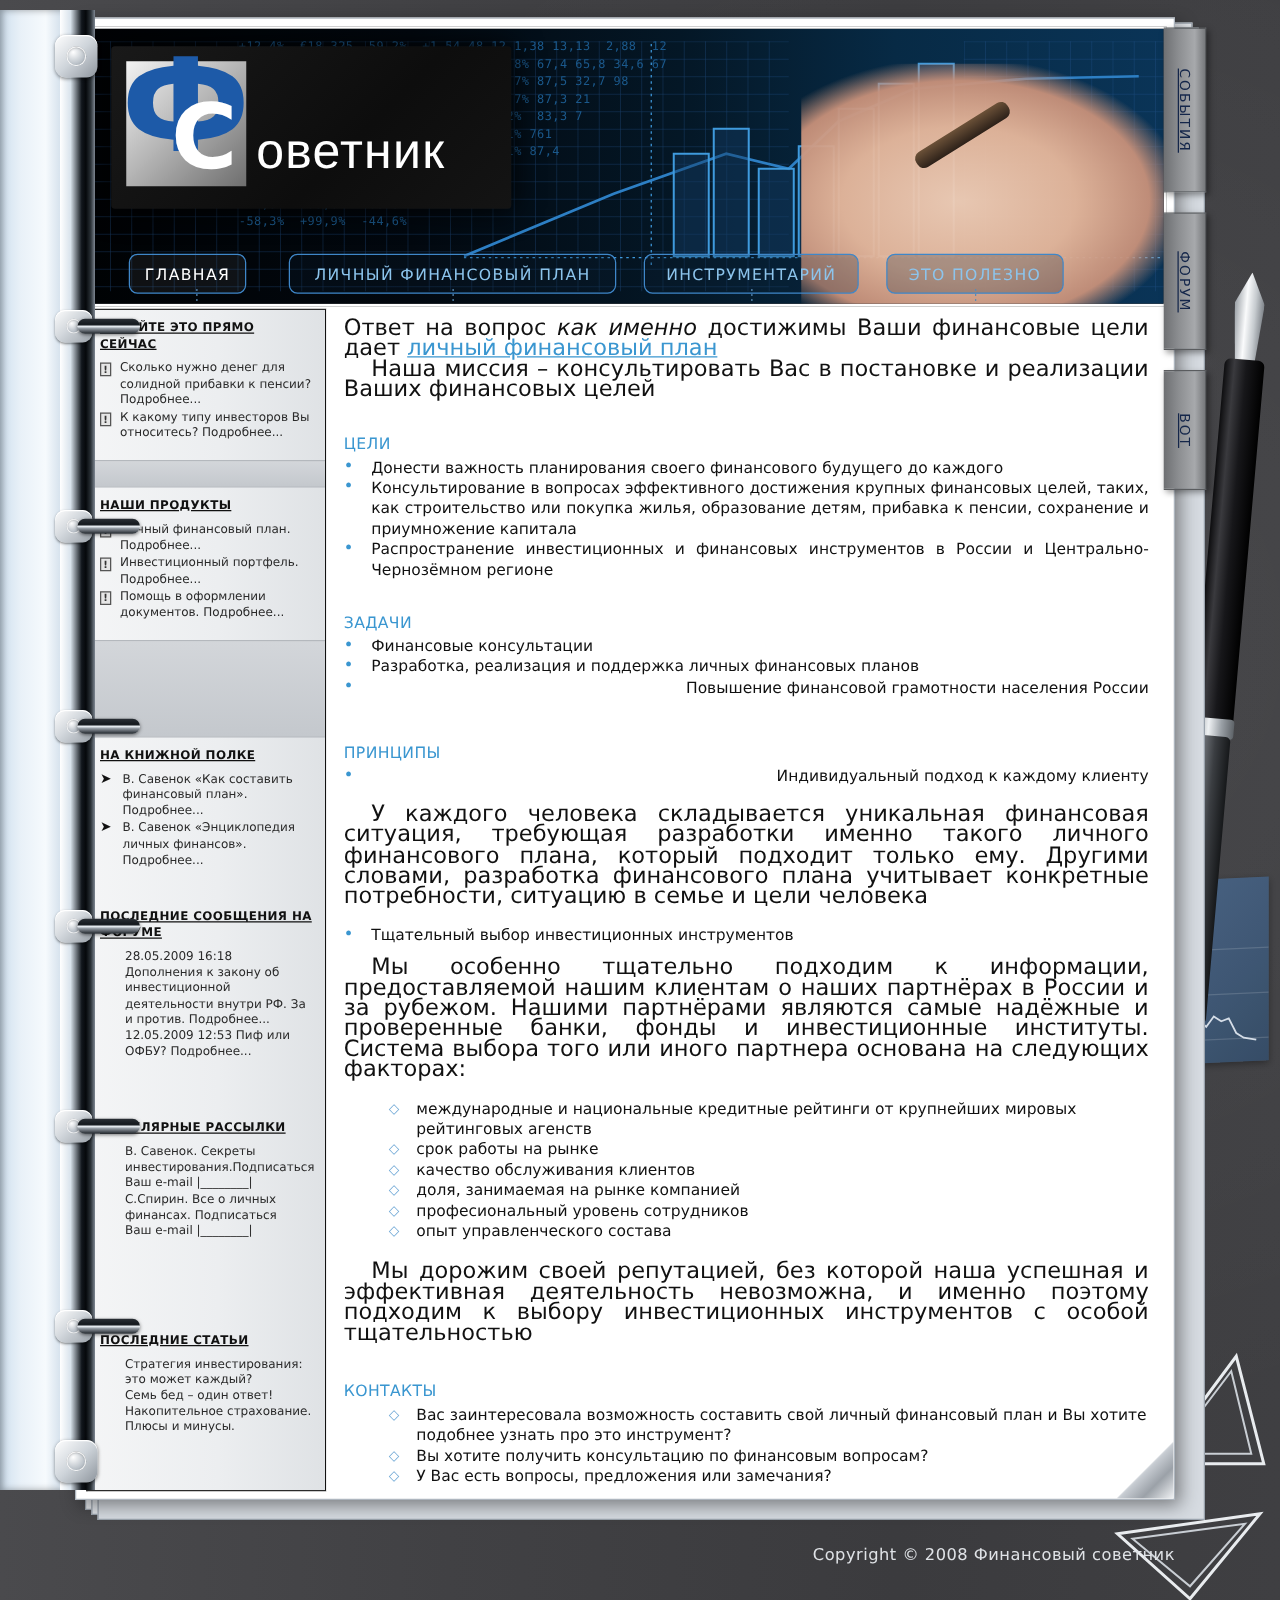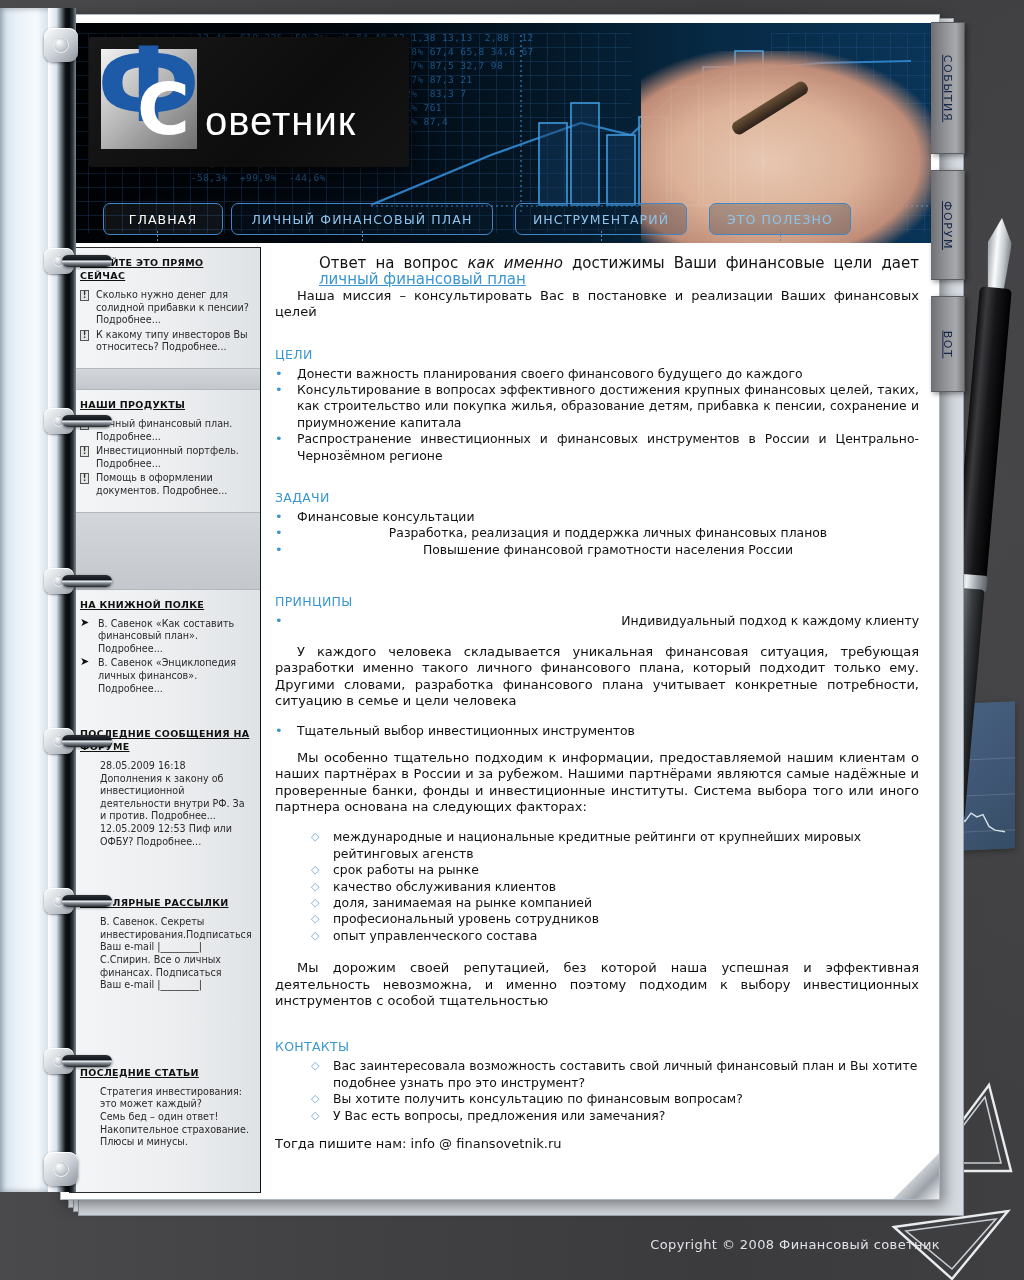--- a/index.html
+++ b/index.html
@@ -139,23 +139,23 @@
   .sb-item{ display:flex; gap:7px; font-size:9.6px; color:#2a2a2a; line-height:12.6px;
     margin-bottom:2px; }
   .ico-excl{ flex:0 0 9px; width:9px; height:11px; border:1px solid #555;
     font-size:8px; line-height:9px; text-align:center; color:#333; background:#e6e6e6;
     font-weight:bold; margin-top:1px;}
   .ico-arrow{ flex:0 0 11px; color:#111; font-size:11px; line-height:12px; font-weight:bold; margin-top:-1px;}
   .sb-plain{ font-size:9.6px; color:#2a2a2a; line-height:12.6px; padding-left:20px; }
 
   .main{ flex:1; background:#fff; padding:8px 14px 0 14px; position:relative; }
   .m-h{ color:#3a96d0; font-size:12.5px; margin:14px 0 4px 0; letter-spacing:.3px; }
-  .m-p{ font-size:13px; color:#111; line-height:16.4px; text-align:justify; margin:0; }
+  .m-p{ font-size:18px; color:#111; line-height:16.4px; text-align:justify; margin:0; }
   .m-p.ind{ text-indent:22px; }
-  .m-intro{ font-size:15px; color:#111; line-height:16.4px; text-align:justify;margin-left:44px; }
+  .m-intro{ font-size:18px; color:#111; line-height:16.4px; text-align:justify; }
   .m-intro i{ font-style:italic; }
   .lnk{ color:#3a96d0; }
   .li{ display:flex; gap:0; font-size:12.4px; color:#111; line-height:16.4px; text-align:justify;}
   .li .b{ color:#3a96d0; flex:0 0 22px; font-size:13px; }
   .li .t{ flex:1; text-align:justify; }
   .li2{ display:flex; font-size:12.4px; color:#111; line-height:16.4px; margin-left:36px;}
   .li2 .b{ color:#6fa8d6; flex:0 0 22px; font-size:11px; }
   .li2 .t{ flex:1; }
   .spacer{ height:12px; }
 
@@ -282,21 +282,21 @@
     <div class="pen-h"></div>
 
     <div class="logo-box">
       <div class="logo-glyph"></div>
       <div class="logo-F">Ф</div>
       <div class="logo-S">С</div>
       <div class="logo-word2">оветник</div>
     </div>
 
     <div class="navbar">
-      <div class="nav-btn active" style="left:24px;width:120px;">ГЛАВНАЯ</div>
+      <div class="nav-btn active" style="left:24px;width:94px;">ГЛАВНАЯ</div>
       <div class="nav-btn" style="left:152px;width:262px;">ЛИЧНЫЙ ФИНАНСОВЫЙ ПЛАН</div>
       <div class="nav-btn" style="left:436px;width:172px;">ИНСТРУМЕНТАРИЙ</div>
       <div class="nav-btn" style="left:630px;width:142px;">ЭТО ПОЛЕЗНО</div>
       <div class="nav-tick" style="left:78px"></div>
       <div class="nav-tick" style="left:283px"></div>
       <div class="nav-tick" style="left:522px"></div>
       <div class="nav-tick" style="left:701px"></div>
 
       <div class="nav-icons">
         <svg width="18" height="14">
@@ -408,25 +408,25 @@
         </div>
 
       <div class="spacer"></div>
       <div class="m-h">ЗАДАЧИ</div>
       <div class="li">
           <span class="b">•</span>
           <span class="t" style="text-align:left">Финансовые консультации</span>
         </div>
       <div class="li">
           <span class="b">•</span>
-          <span class="t" style="text-align:center">Разработка, реализация и поддержка личных финансовых планов</span>
-        </div>
-      <div class="li">
-          <span class="b">•</span>
-          <span class="t" style="text-align:center">Повышение финансовой грамотности населения России</span>
+          <span class="t" style="text-align:left">Разработка, реализация и поддержка личных финансовых планов</span>
+        </div>
+      <div class="li">
+          <span class="b">•</span>
+          <span class="t" style="text-align:right">Повышение финансовой грамотности населения России</span>
         </div>
 
       <div class="spacer" style="height:22px"></div>
       <div class="m-h">ПРИНЦИПЫ</div>
       <div class="li">
           <span class="b">•</span>
           <span class="t" style="text-align:right">Индивидуальный подход к каждому клиенту</span>
         </div>
 
       <div class="spacer" style="height:14px"></div>

